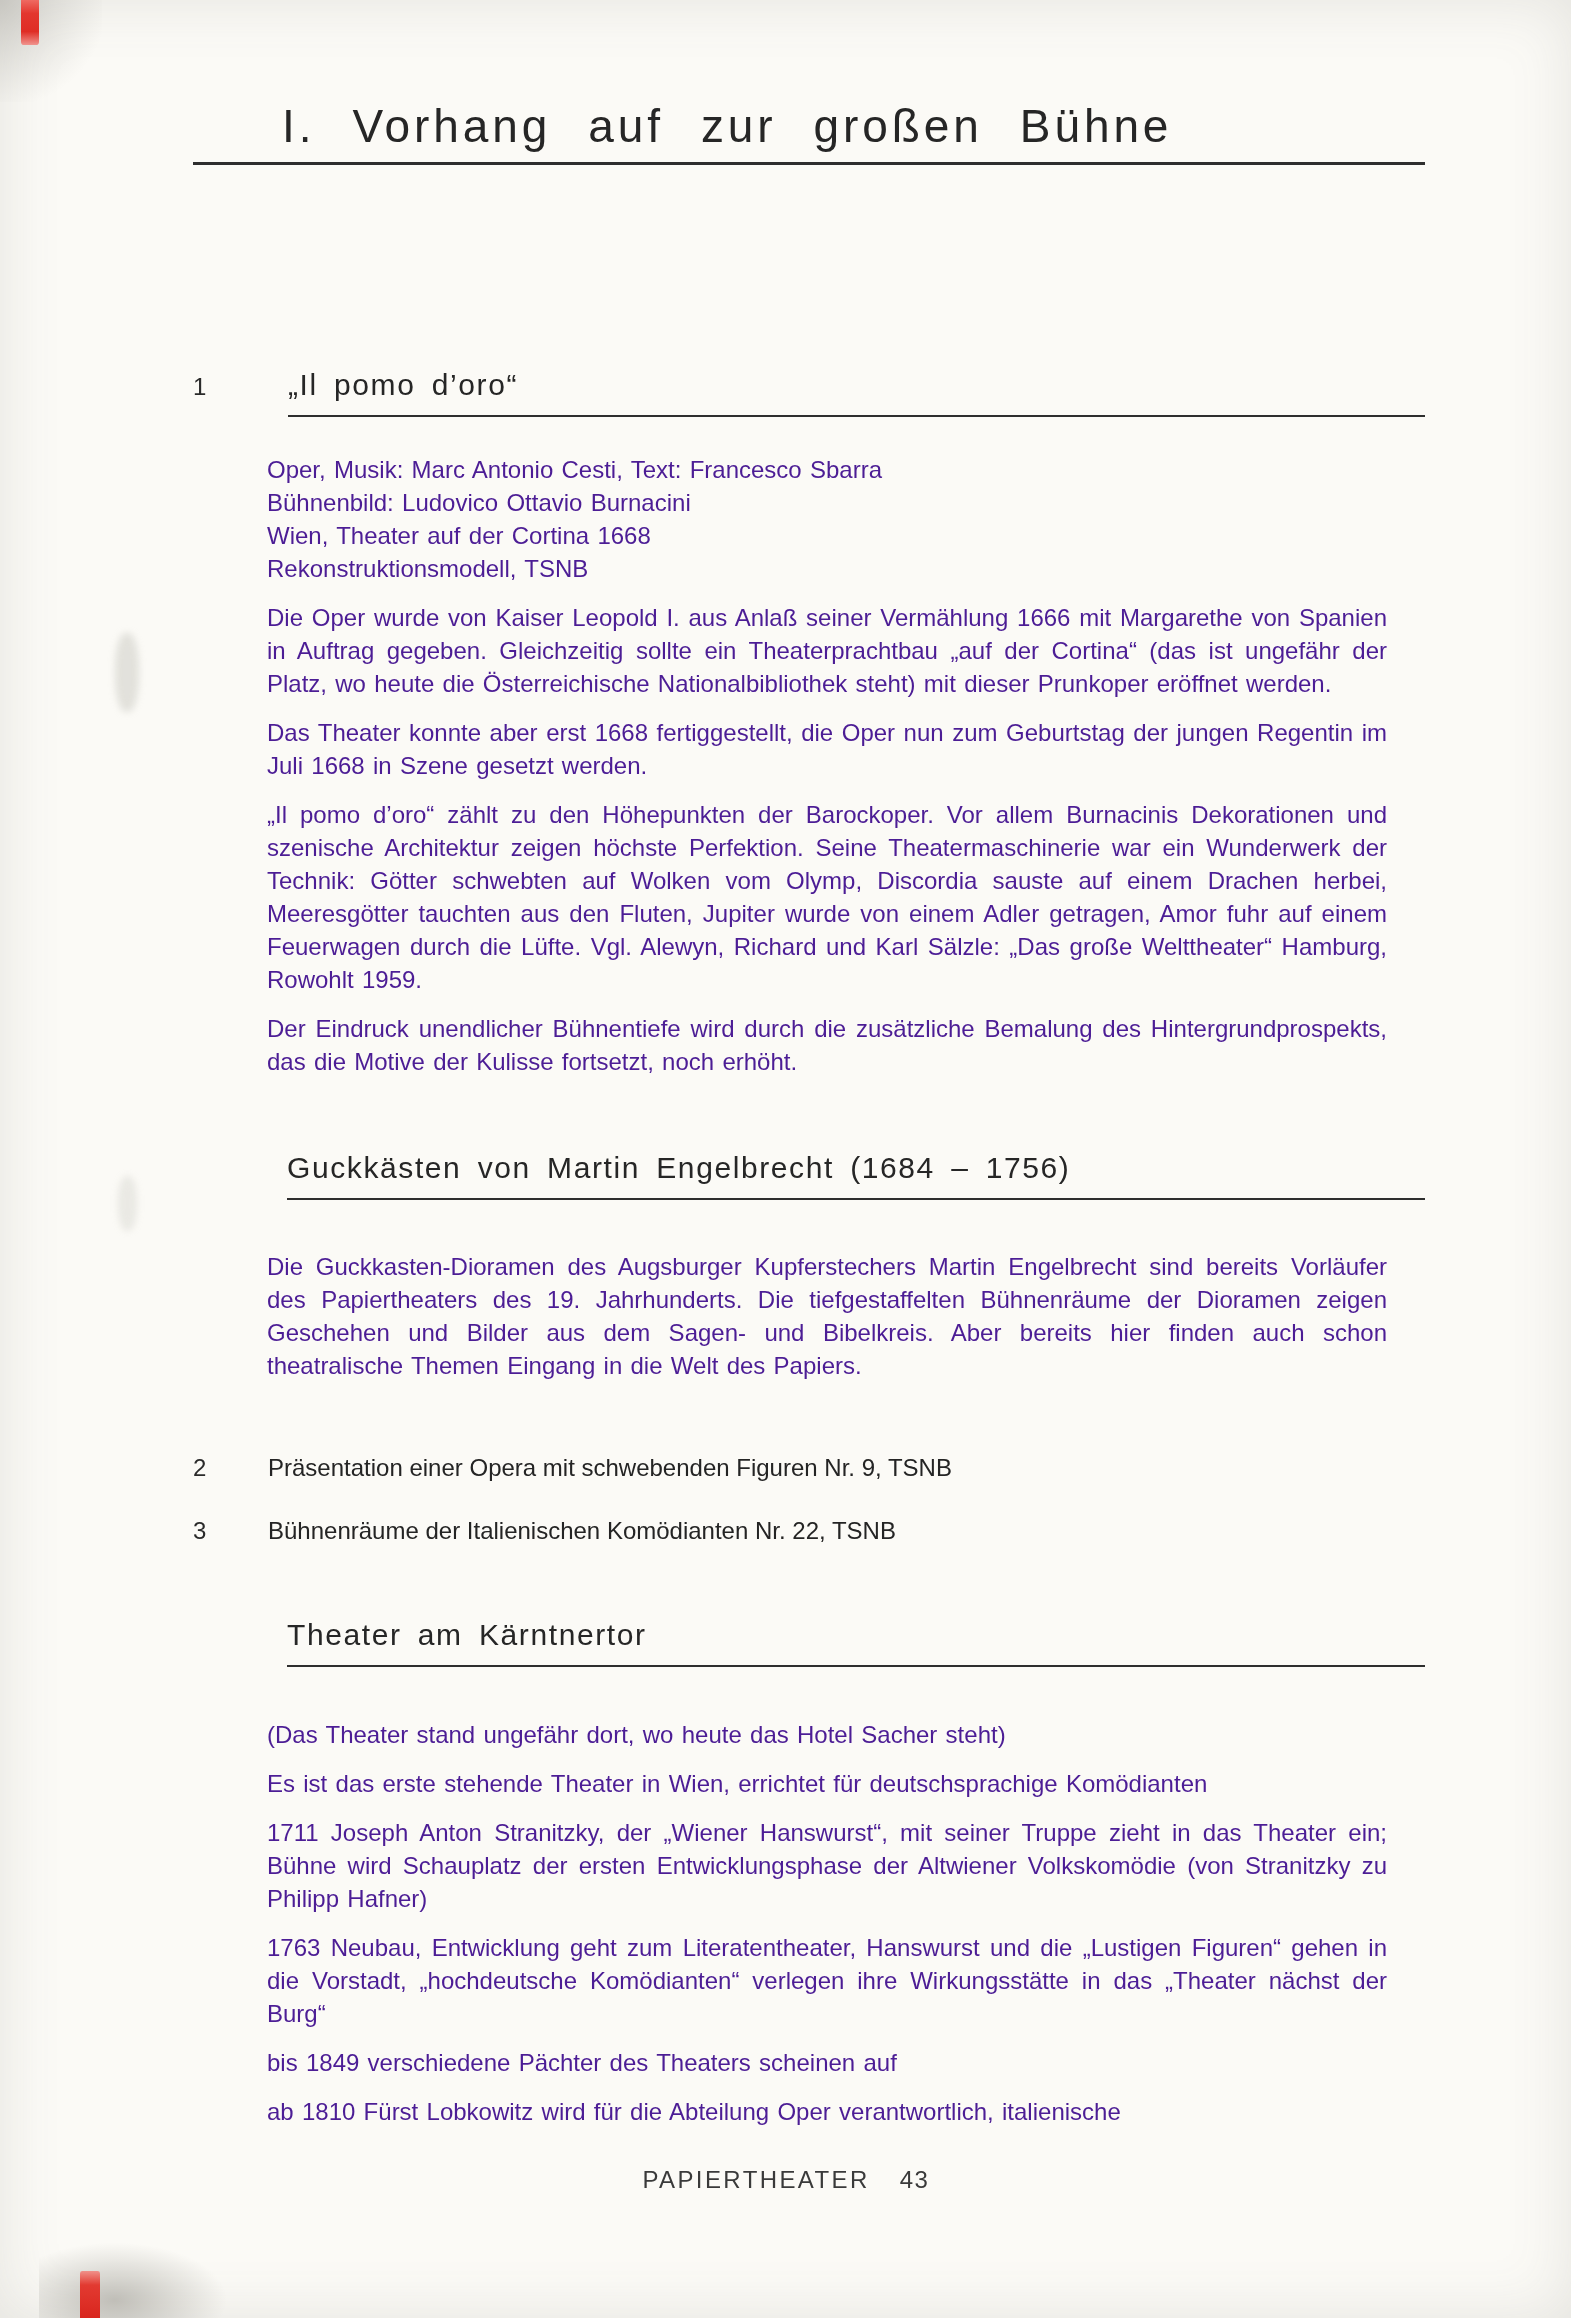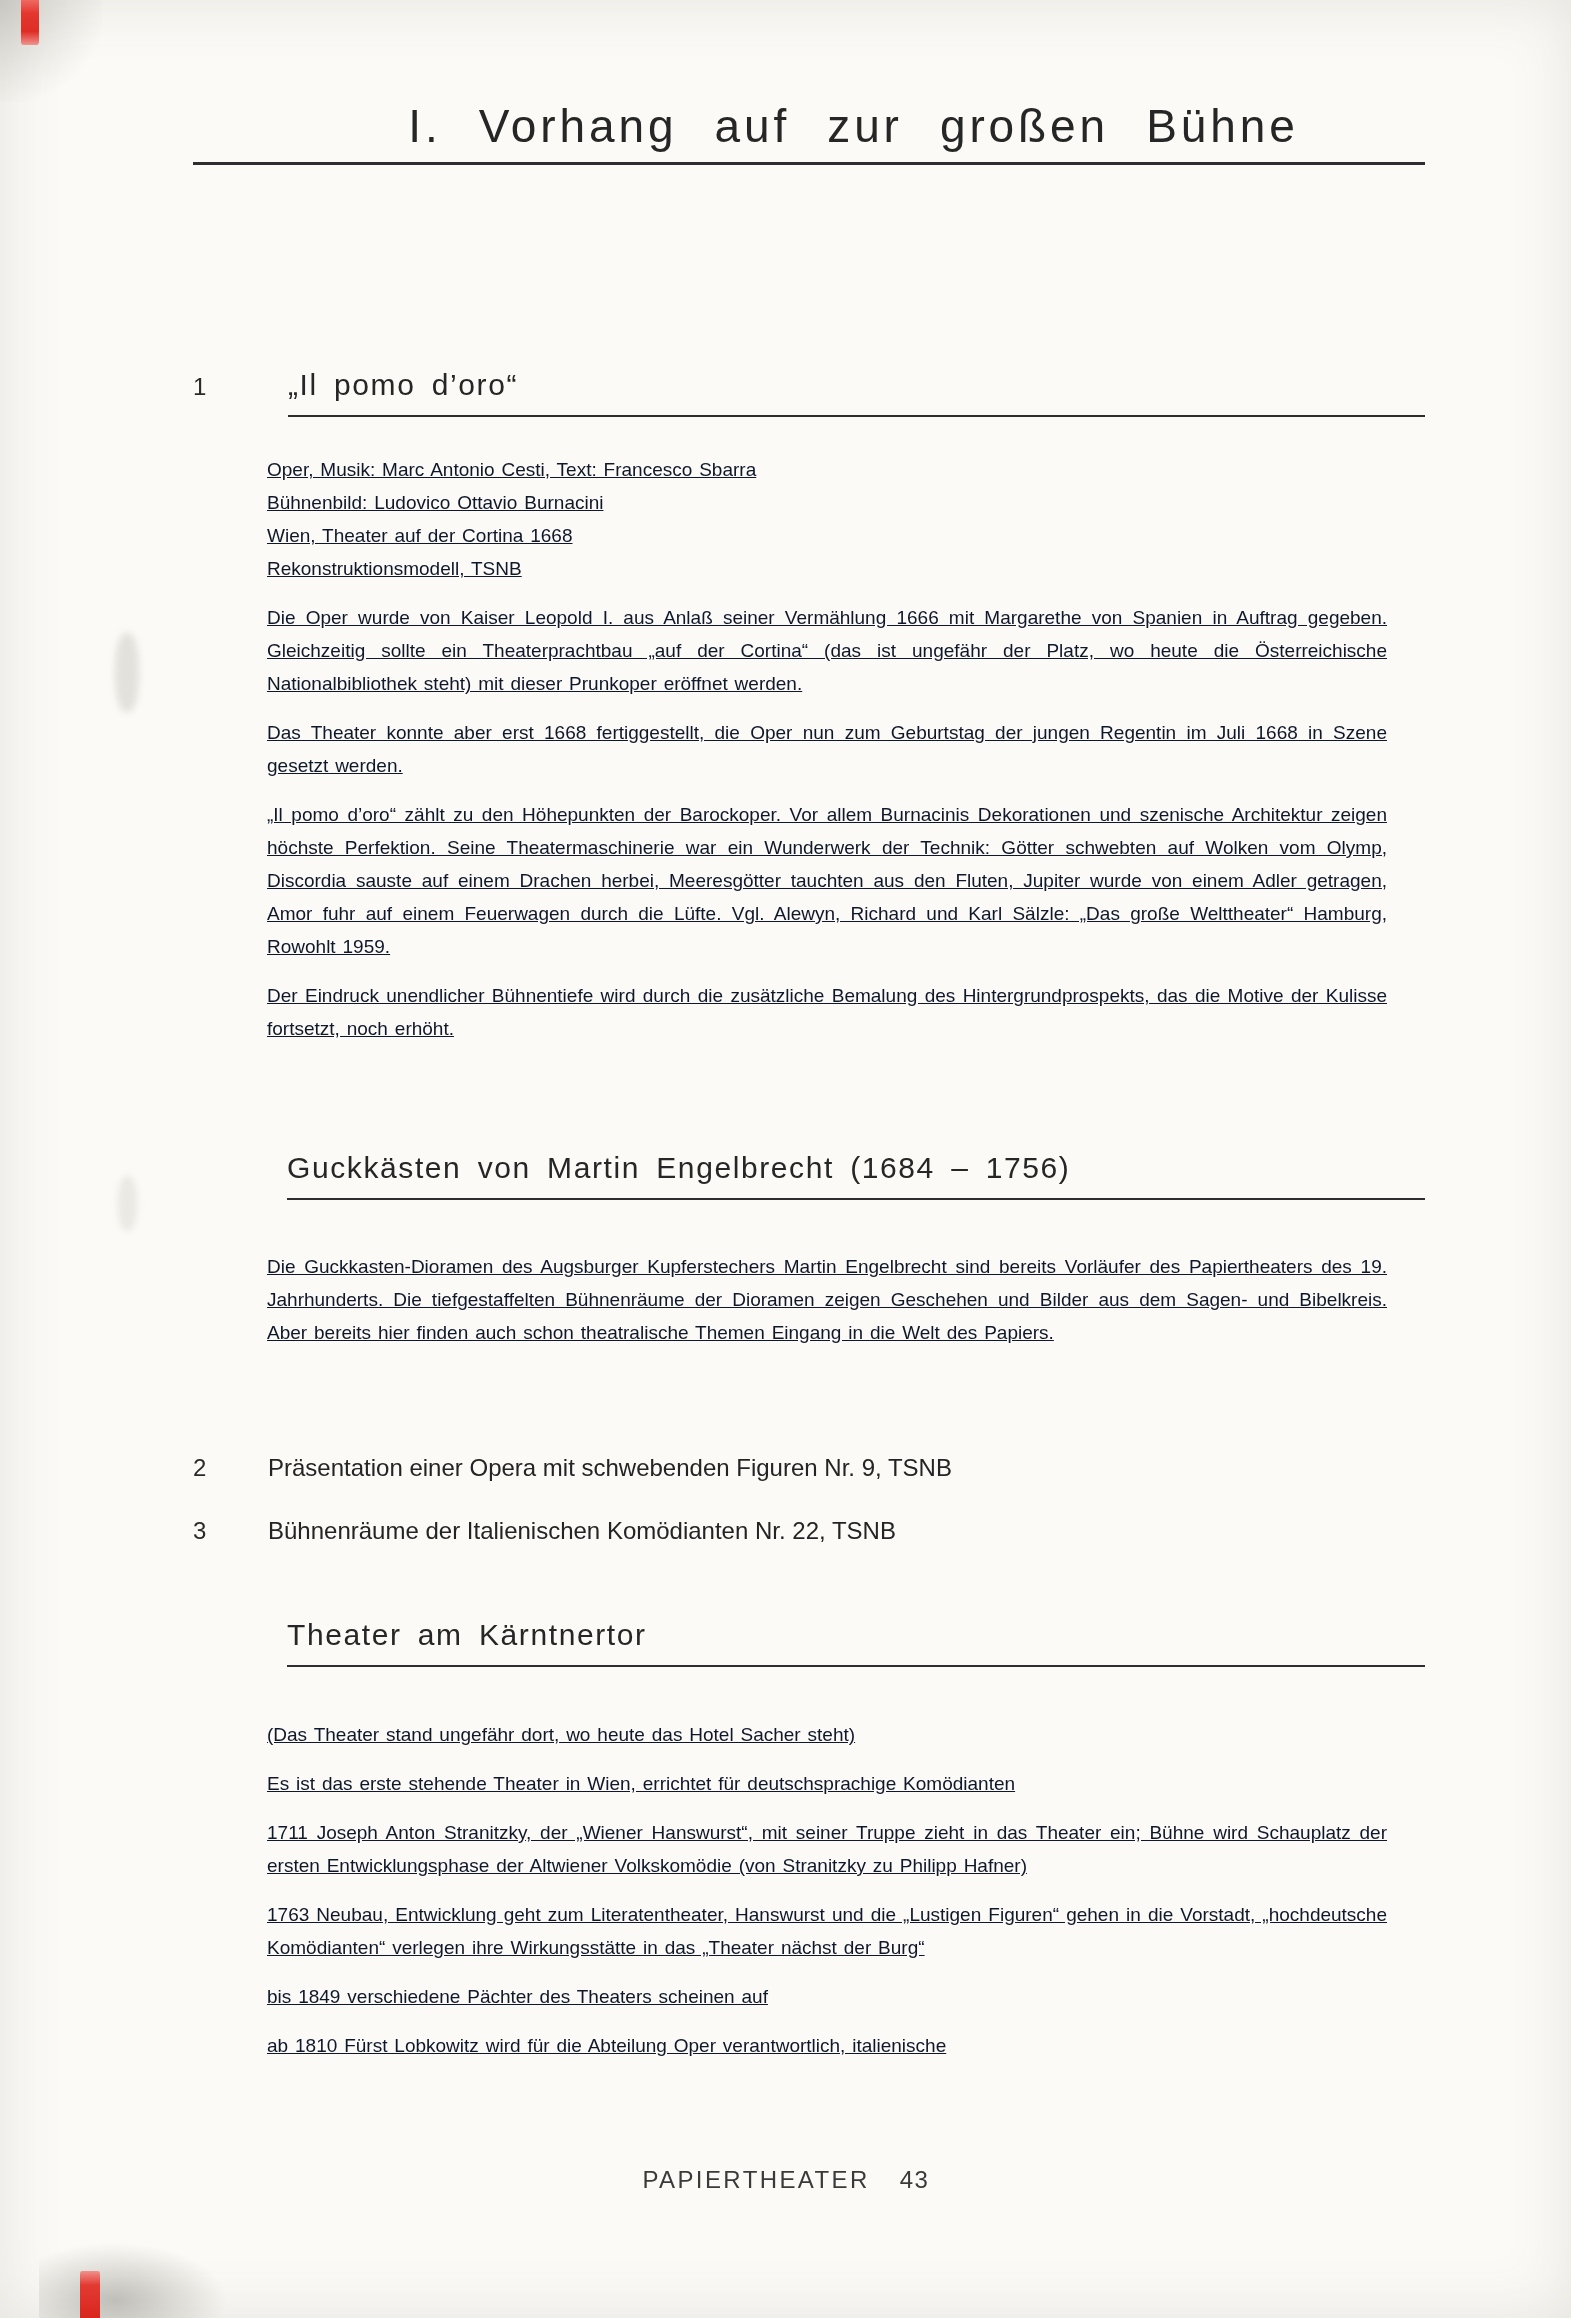--- a/index.html
+++ b/index.html
@@ -49,21 +49,20 @@
     left: 118px; top: 1176px; width: 19px; height: 55px;
     background: rgba(175,172,162,0.22); border-radius: 45%; filter: blur(3.9px);
   }
 
   
   .title-block {
     position: absolute;
     left: 193px; top: 99px; width: 1232px;
     border-bottom: 3.1px solid #2e2e2e;
     padding-bottom: 9.4px;
-    text-align: center;
   }
   .title {
     margin: 0;
     padding-left: 89px;
     font-size: 46px;
     font-weight: 400;
     letter-spacing: 3.9px;
     word-spacing: 20.4px;
     color: #262626;
     white-space: nowrap;
@@ -89,25 +88,24 @@
     display: inline;
     font-size: 30px;
     font-weight: 400;
     letter-spacing: 1.6px;
     word-spacing: 6.3px;
     color: #262626;
     white-space: nowrap;
   }
   .bodytext {
     position: absolute;
-    font-size: 19px;
+    font-size: 24px;
     line-height: 33px;
-    color: #0f172a;
+    color: #4c1d95;
     word-spacing: 1.6px;
-    text-decoration: underline;
   }
   .bodytext p { margin: 0; }
   .bodytext p.para { text-align: justify; margin-top: 16px; }
   .item-row {
     position: absolute;
     display: flex;
     align-items: baseline;
     font-size: 24px;
     line-height: 33px;
   }

